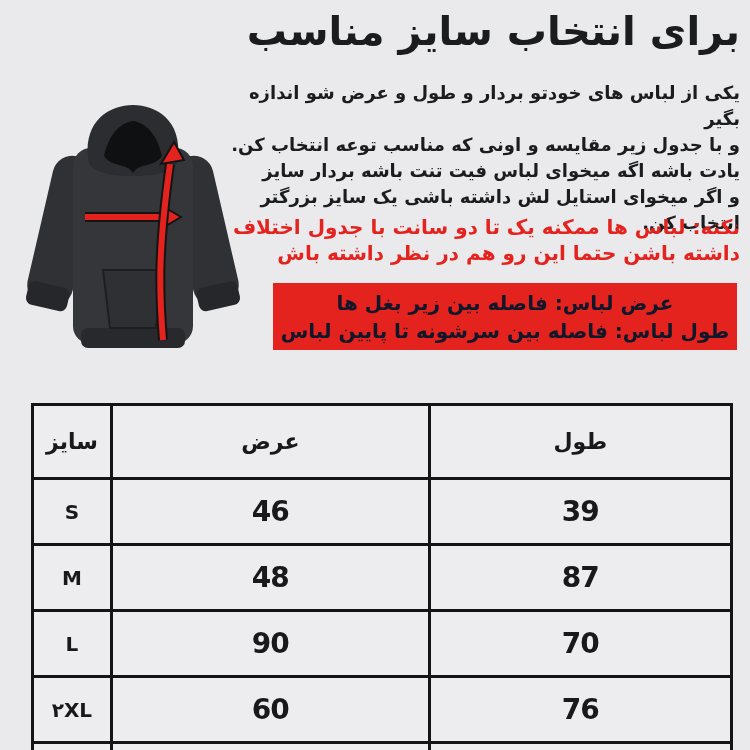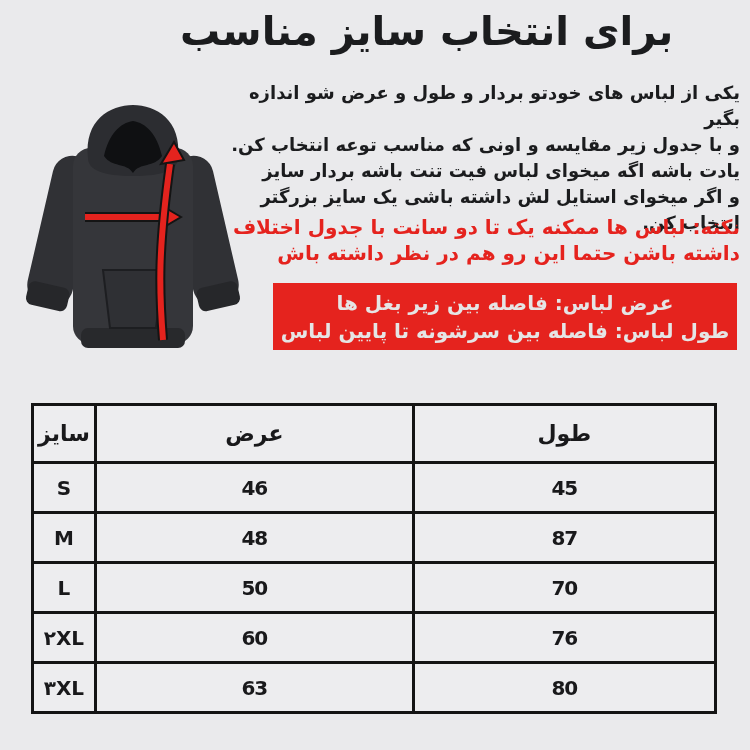--- a/index.html
+++ b/index.html
@@ -5,66 +5,66 @@
   html,body{margin:0;padding:0;}
   body{
     width:750px;height:750px;
     background:#eaeaec;
     font-family:"DejaVu Sans", sans-serif;
     position:relative;
     overflow:hidden;
   }
   .title{
     position:absolute;top:8px;right:10px;left:180px;
-    direction:rtl;text-align:left;
+    direction:rtl;text-align:right;
     font-size:40px;font-weight:bold;letter-spacing:-1px;
     color:#1b1c1e;
   }
   .intro{
     position:absolute;top:80px;right:10px;width:520px;
     direction:rtl;text-align:right;
     font-size:18px;font-weight:bold;line-height:26px;
     color:#1b1c1e;
   }
   .note{
     position:absolute;top:214px;right:10px;width:520px;
     direction:rtl;text-align:right;
     font-size:20px;font-weight:bold;line-height:26px;
     color:#e5231e;
   }
   .banner{
     position:absolute;top:283px;right:13px;width:464px;height:67px;
     background:#e5231e;
-    color:#e5e5e5;
+    color:#0f172a;
     direction:rtl;text-align:center;
     display:flex;flex-direction:column;justify-content:center;
     font-size:20px;font-weight:bold;line-height:28px;
   }
   .hoodie-wrap{
     position:absolute;left:18px;top:100px;width:230px;height:265px;
   }
   table.size-table{
     position:absolute;left:31px;top:403px;
     border-collapse:collapse;
     table-layout:fixed;
   }
   .size-table th,.size-table td{
     border:3px solid #141414;
     background:#ededef;
     text-align:center;vertical-align:middle;
-    padding:4px;
+    padding:12px;
     color:#19191b;
   }
   .size-table th{height:47px;font-size:22px;direction:rtl;}
   .size-table td{height:39px;}
   .col-size{width:60px;}
   .col-width{width:318px;}
   .col-length{width:302px;}
   td.size-cell{font-size:20px;font-weight:bold;letter-spacing:0px;}
-  td.num-cell{font-size:20px;font-weight:bold;letter-spacing:-1px;margin-left:22px;}
+  td.num-cell{font-size:28px;font-weight:bold;letter-spacing:-1px;margin-left:22px;}
   .size-table th{font-weight:bold;}
 </style>
 </head>
 <body>
 
 <div class="title">برای انتخاب سایز مناسب</div>
 
 <div class="intro">
   <div>یکی از لباس های خودتو بردار و طول و عرض شو اندازه بگیر</div>
   <div>و با جدول زیر مقایسه و اونی که مناسب توعه انتخاب کن.</div>
@@ -129,30 +129,30 @@
     <tr>
       <th>سایز</th>
       <th>عرض</th>
       <th>طول</th>
     </tr>
   </thead>
   <tbody>
     <tr>
       <td class="size-cell">S</td>
       <td class="num-cell">46</td>
-      <td class="num-cell">45</td>
+      <td class="num-cell">39</td>
     </tr>
     <tr>
       <td class="size-cell">M</td>
       <td class="num-cell">48</td>
       <td class="num-cell">87</td>
     </tr>
     <tr>
       <td class="size-cell">L</td>
-      <td class="num-cell">50</td>
+      <td class="num-cell">90</td>
       <td class="num-cell">70</td>
     </tr>
     <tr>
       <td class="size-cell">۲XL</td>
       <td class="num-cell">60</td>
       <td class="num-cell">76</td>
     </tr>
     <tr>
       <td class="size-cell">۳XL</td>
       <td class="num-cell">63</td>

